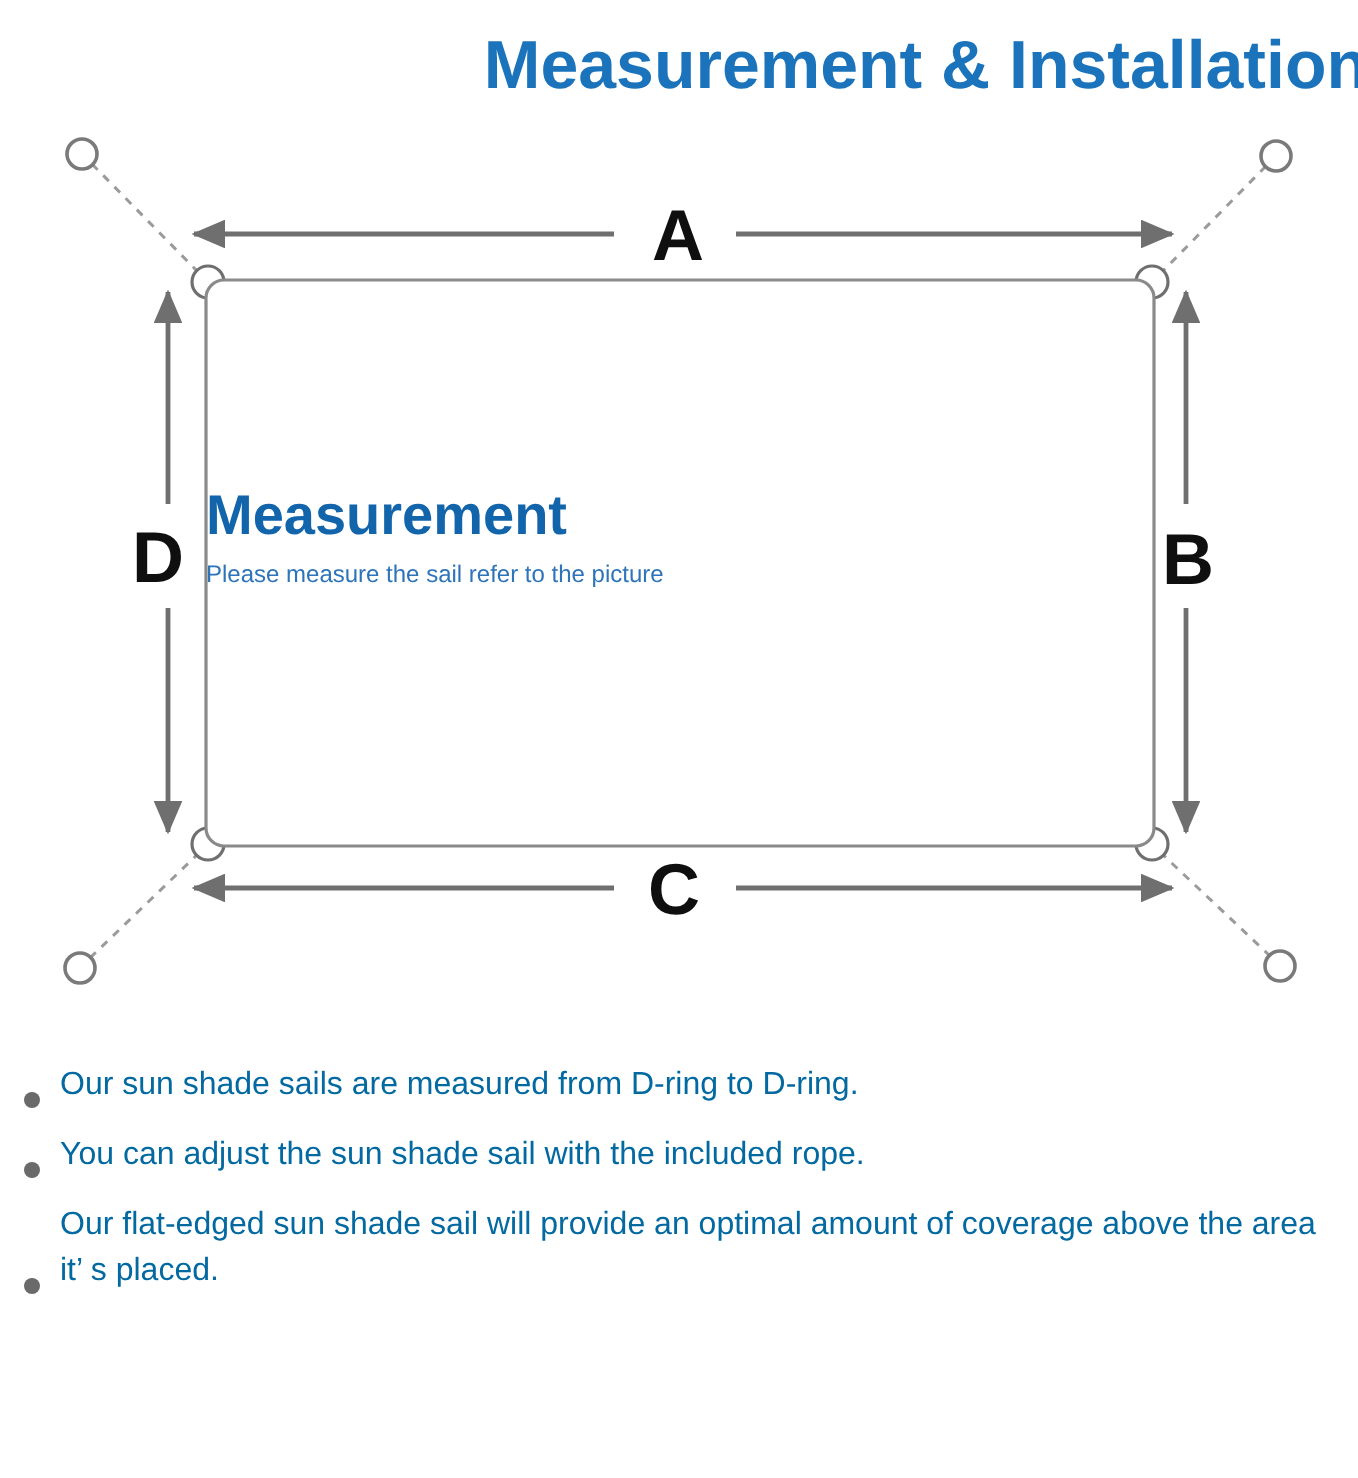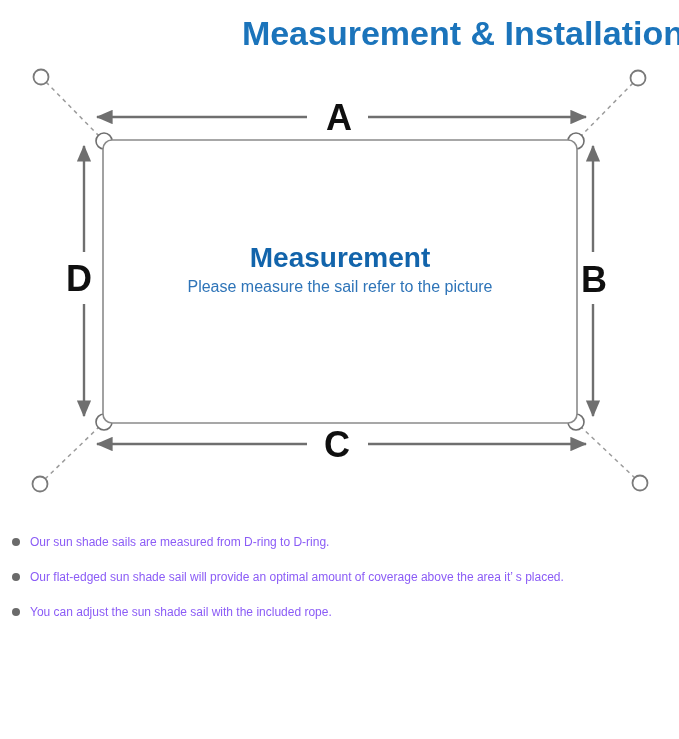--- a/index.html
+++ b/index.html
@@ -21,37 +21,37 @@
   .diagram-svg{position:absolute;top:0;left:0;}
   
   .sail-outline{fill:#ffffff;stroke:#8a8a8a;stroke-width:1.6;}
   .anchor-line{stroke:#9b9b9b;stroke-width:1.5;stroke-dasharray:4 4;fill:none;}
   .anchor-ring{fill:#ffffff;stroke:#7a7a7a;stroke-width:1.8;}
   .d-ring{fill:#ffffff;stroke:#6f6f6f;stroke-width:1.6;}
   .arrow-line{stroke:#6f6f6f;stroke-width:2.4;fill:none;}
   .dim-label{fill:#0f0f0f;font-family:"Liberation Sans",sans-serif;font-size:36px;font-weight:bold;text-anchor:middle;}
   .center-text{
     position:absolute;left:103px;top:243px;width:474px;
-    text-align:center;pointer-events:none;
+    pointer-events:none;
   }
   .center-title{
     font-size:28px;font-weight:bold;color:#1264ab;line-height:30px;
   }
   .center-sub{
     margin-top:5px;
-    font-size:16px;color:#2e74b8;line-height:18px;
+    font-size:12px;color:#2e74b8;line-height:18px;
   }
   .notes{
     position:absolute;top:531px;left:10px;right:6px;
     margin:0;padding:0;list-style:none;
   }
   .notes li{
-    display:flex;align-items:flex-start;
+    display:flex;align-items:flex-end;
     margin-bottom:12px;
-    color:#8b5cf6;font-size:12px;line-height:23px;
+    color:#0369a1;font-size:16px;line-height:23px;
   }
   .notes .dot{
     flex:0 0 8px;width:8px;height:8px;border-radius:50%;
     background:#6a6a6a;margin:7px 10px 0 2px;
   }
 </style>
 </head>
 <body>
 
 <div class="page">
@@ -107,21 +107,21 @@
     </div>
   </div>
 
   <ul class="notes">
     <li>
       <span class="dot"></span>
       <span class="note-text">Our sun shade sails are measured from D-ring to D-ring.</span>
     </li>
     <li>
       <span class="dot"></span>
-      <span class="note-text">Our flat-edged sun shade sail will provide an optimal amount of coverage above the area it’ s placed.</span>
+      <span class="note-text">You can adjust the sun shade sail with the included rope.</span>
     </li>
     <li>
       <span class="dot"></span>
-      <span class="note-text">You can adjust the sun shade sail with the included rope.</span>
+      <span class="note-text">Our flat-edged sun shade sail will provide an optimal amount of coverage above the area it’ s placed.</span>
     </li>
   </ul>
 
 </div>
 
 </body></html>

